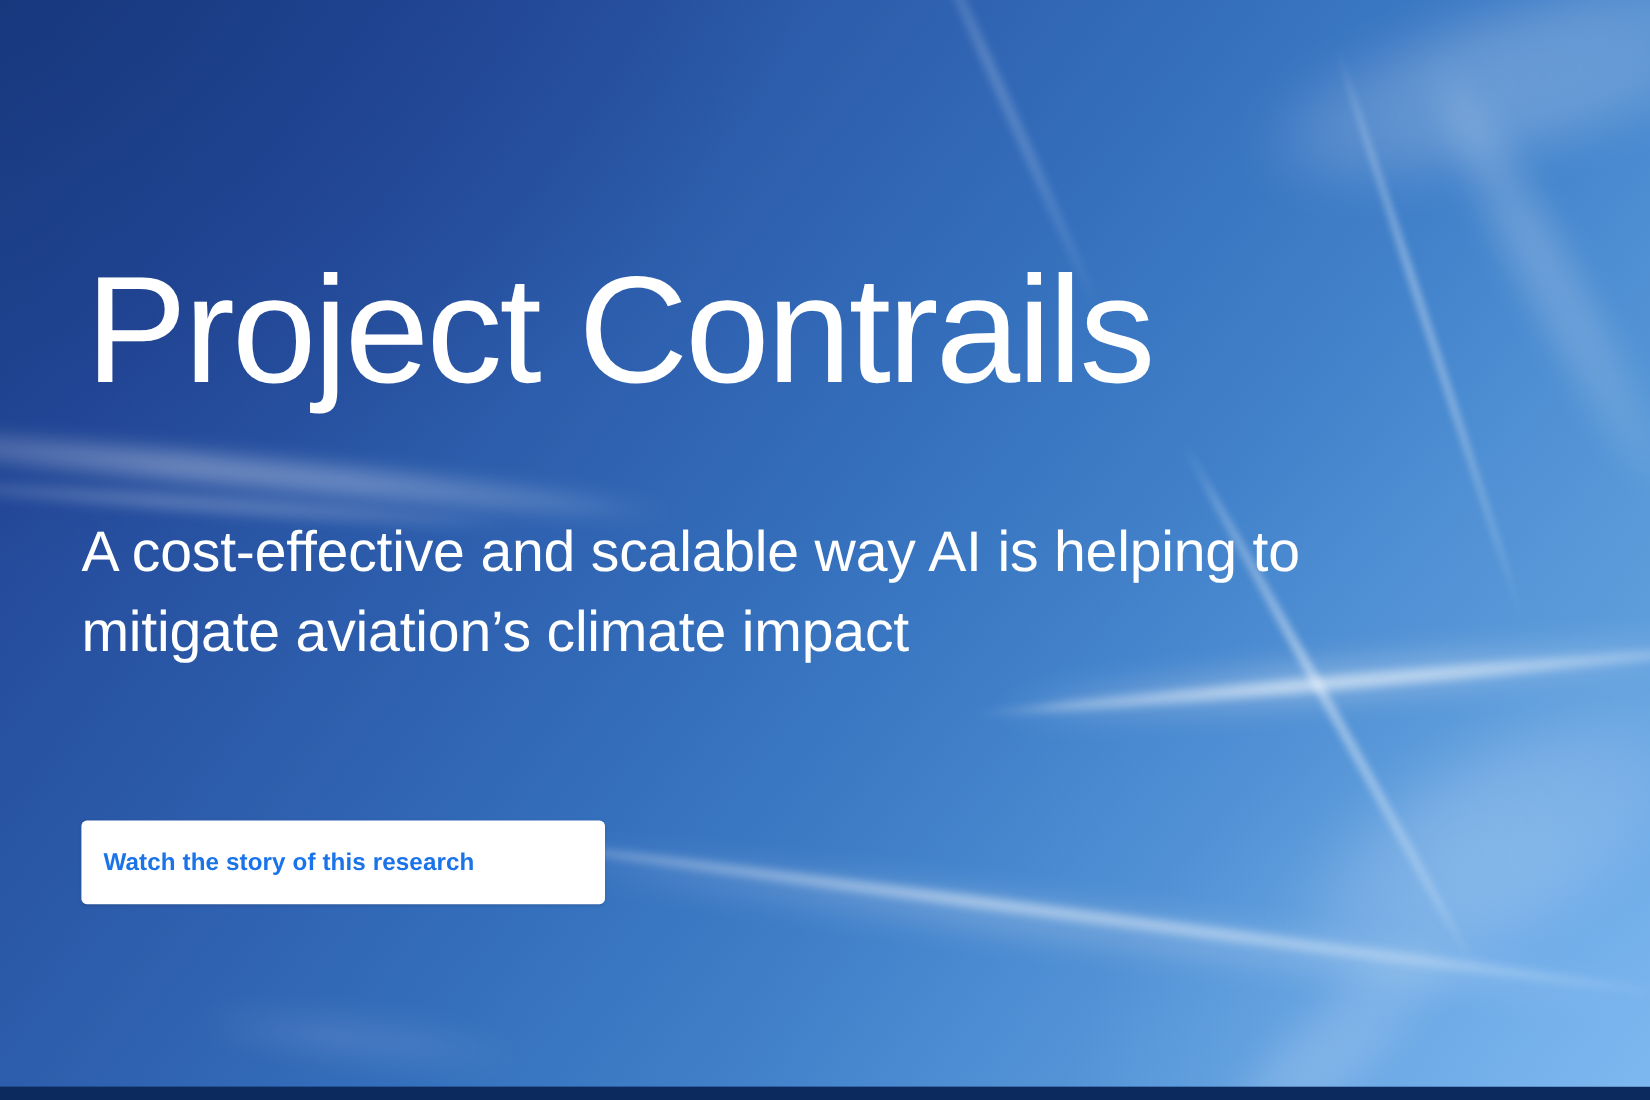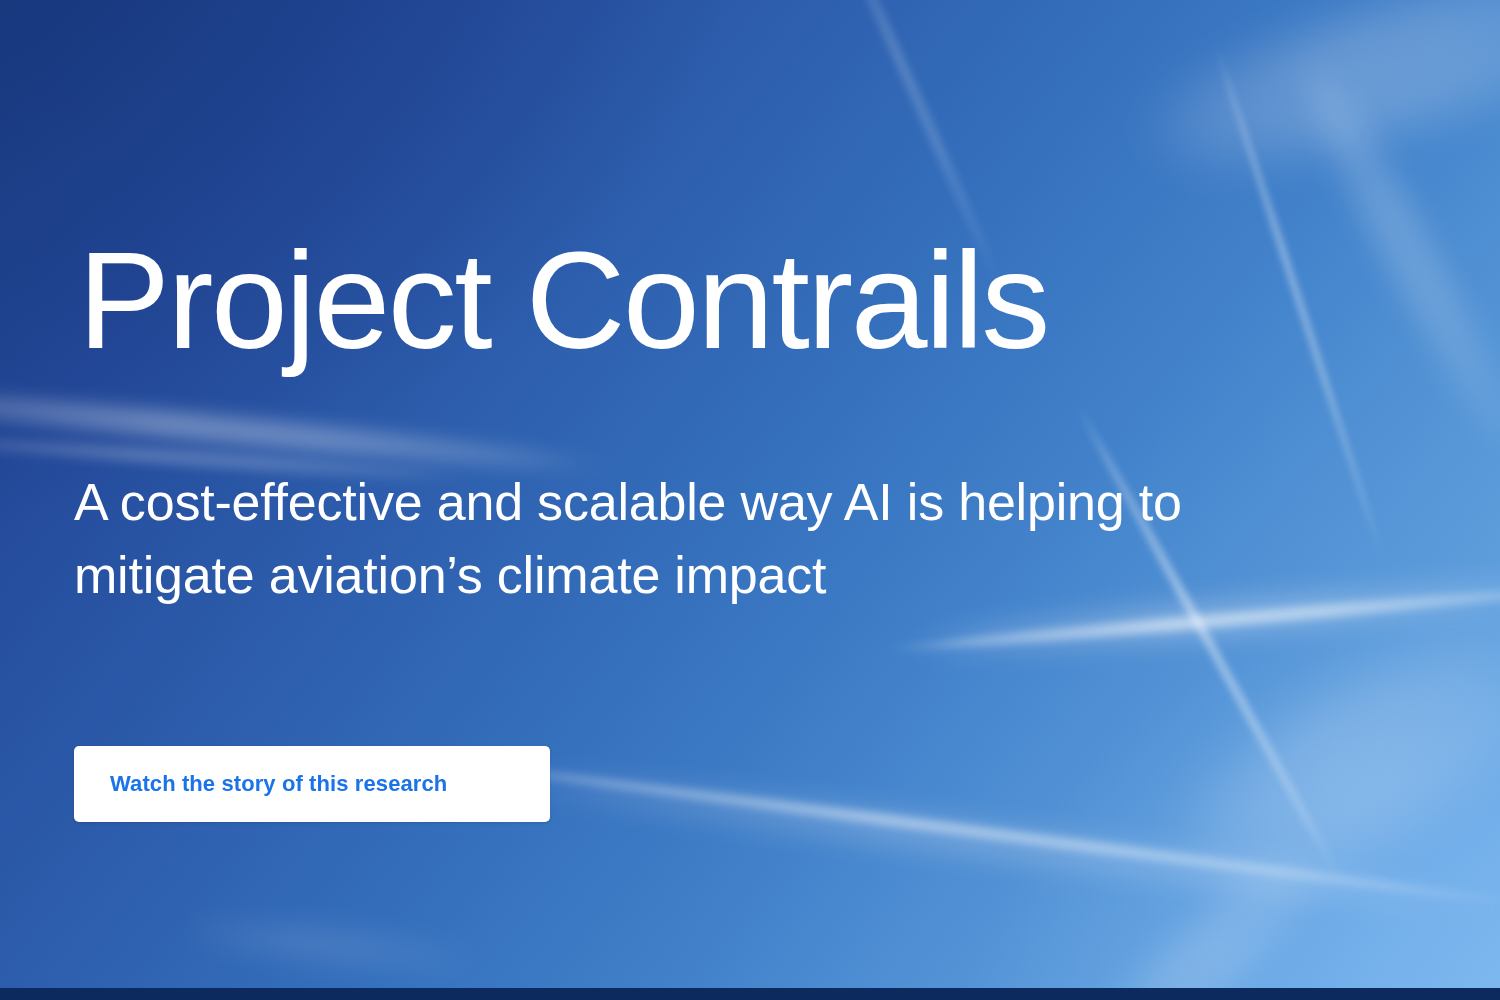--- a/index.html
+++ b/index.html
@@ -191,21 +191,21 @@
   }
 
   .cta-button {
     position: absolute;
     left: 74px;
     top: 746px;
     width: 476px;
     height: 76px;
     display: flex;
     align-items: center;
-    padding-left: 36px;
+    padding-left: 20px;
     box-sizing: border-box;
     background: #ffffff;
     border: none;
     border-radius: 5px;
     color: #1a73e8;
     font-family: "Liberation Sans", sans-serif;
     font-size: 22px;
     font-weight: bold;
     letter-spacing: 0.1px;
     cursor: pointer;

